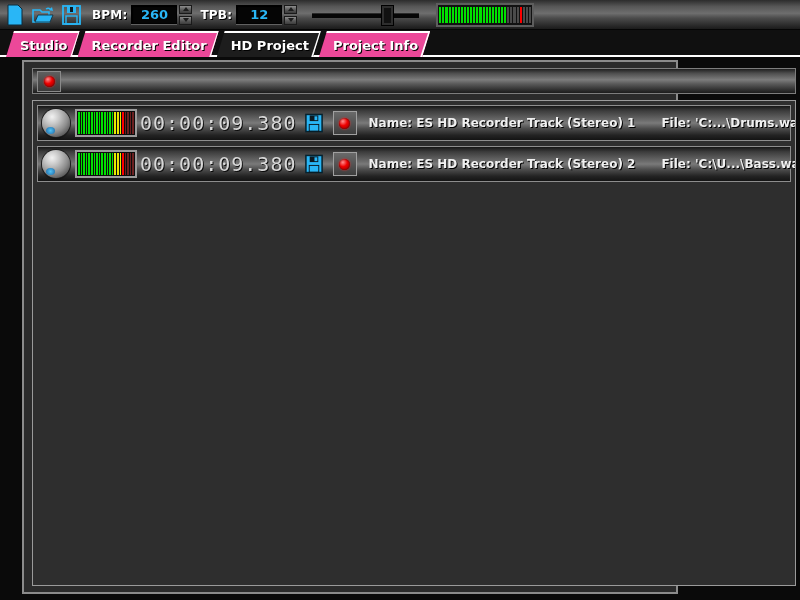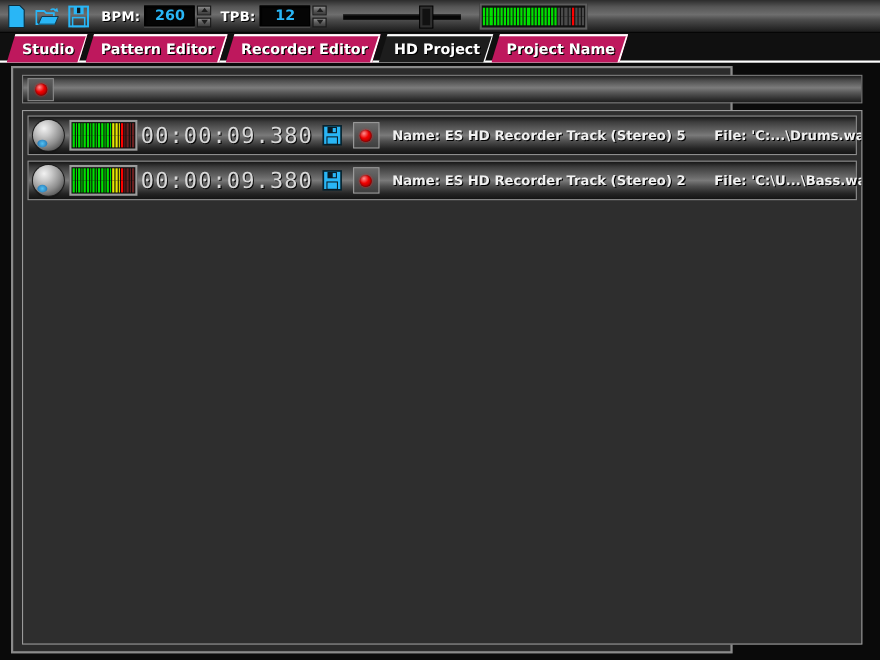--- a/index.html
+++ b/index.html
@@ -177,21 +177,21 @@
   .tab {
     position: relative;
     height: 24px;
     display: flex;
     align-items: center;
     padding: 0 12px 0 14px;
     color: #ffffff;
     font-size: 13px;
     font-weight: bold;
     text-shadow: 1px 1px 0 #000;
-    background: #be185d;
+    background: #ec4899;
     cursor: pointer;
     z-index: 2;
     border-top: 2px solid #ffffff;
     margin-right: -2px;
     clip-path: polygon(8px 0, 100% 0, calc(100% - 8px) 100%, 0 100%);
     white-space: nowrap;
   }
   .tab::before {
     content: "";
     position: absolute;
@@ -211,21 +211,21 @@
     transform-origin: top;
   }
   .tab.active {
     background: #1d1d1d;
     z-index: 3;
   }
 
   
   .main-panel {
     position: absolute;
-    left: 10px; top: 60px;
+    left: 22px; top: 60px;
     width: 656px;
     height: 534px;
     background: #2b2b2b;
     border: 2px solid #8b8b8b;
     box-sizing: border-box;
   }
 
   
   .rec-strip {
     position: absolute;
@@ -513,30 +513,27 @@
     </div>
   </div>
 
   <div class="tabbar">
     <div class="tabbar-underline"></div>
     <div id="tabs-host" style="display:flex;align-items:flex-end;position:relative;z-index:4;padding-left:6px;">
         <div class="tab">
           <span>Studio</span>
         </div>
         <div class="tab">
-          <span>Pattern Editor</span>
-        </div>
-        <div class="tab">
           <span>Recorder Editor</span>
         </div>
         <div class="tab active">
           <span>HD Project</span>
         </div>
         <div class="tab">
-          <span>Project Name</span>
+          <span>Project Info</span>
         </div>
       </div>
   </div>
 
   <div class="main-panel">
 
     <div class="rec-strip">
       <div class="rec-btn">
         <div class="rec-led"></div>
       </div>
@@ -602,21 +599,21 @@
                 <rect x="2" y="2" width="17" height="18" fill="#29b6f6" stroke="#06222e" stroke-width="1.6"></rect>
                 <rect x="6" y="3" width="9" height="6" fill="#0c1a22"></rect>
                 <rect x="11" y="4" width="3" height="4" fill="#29b6f6"></rect>
                 <rect x="5" y="12" width="11" height="8" fill="#0c1a22"></rect>
                 <rect x="6" y="13" width="9" height="6" fill="#29b6f6"></rect>
               </svg>
             </div>
             <div class="track-rec">
               <div class="rec-led"></div>
             </div>
-            <div class="track-name">Name: ES HD Recorder Track (Stereo) 5</div>
+            <div class="track-name">Name: ES HD Recorder Track (Stereo) 1</div>
             <div class="track-file">File: 'C:...\Drums.wav'</div>
           </div>
           <div class="track-row">
             <div class="knob"></div>
             <div class="tmeter">
               <div class="row">
                 <div class="seg" style="background: rgb(0, 224, 0);"></div>
                 <div class="seg" style="background: rgb(0, 224, 0);"></div>
                 <div class="seg" style="background: rgb(0, 224, 0);"></div>
                 <div class="seg" style="background: rgb(0, 224, 0);"></div>

